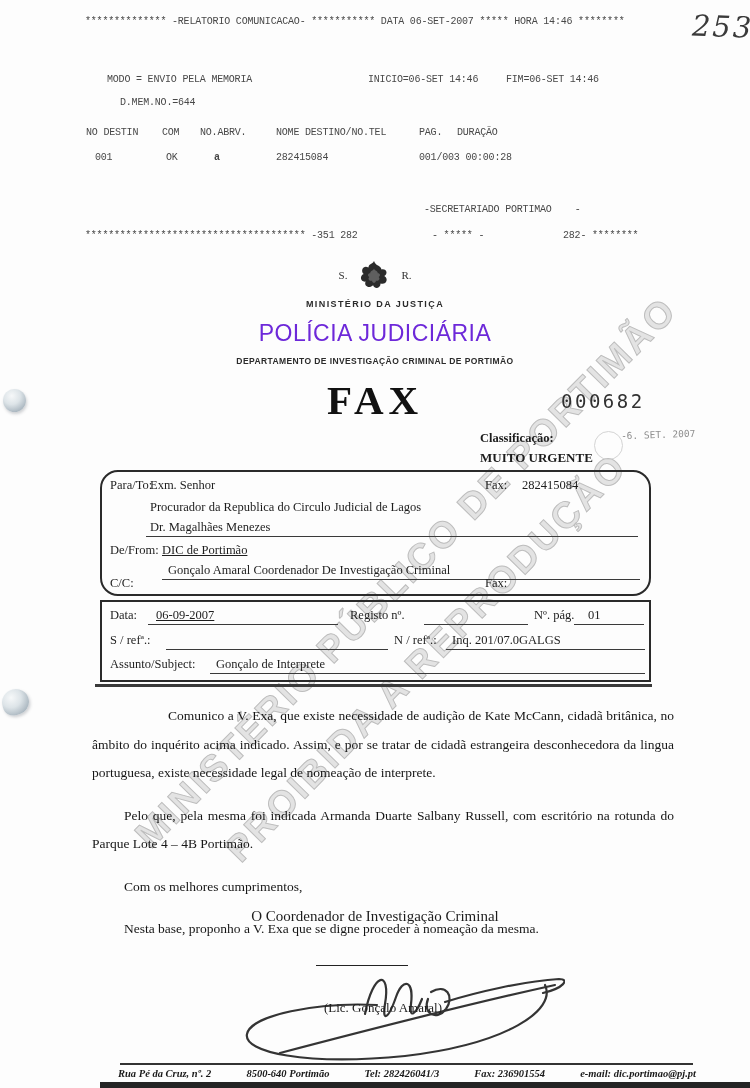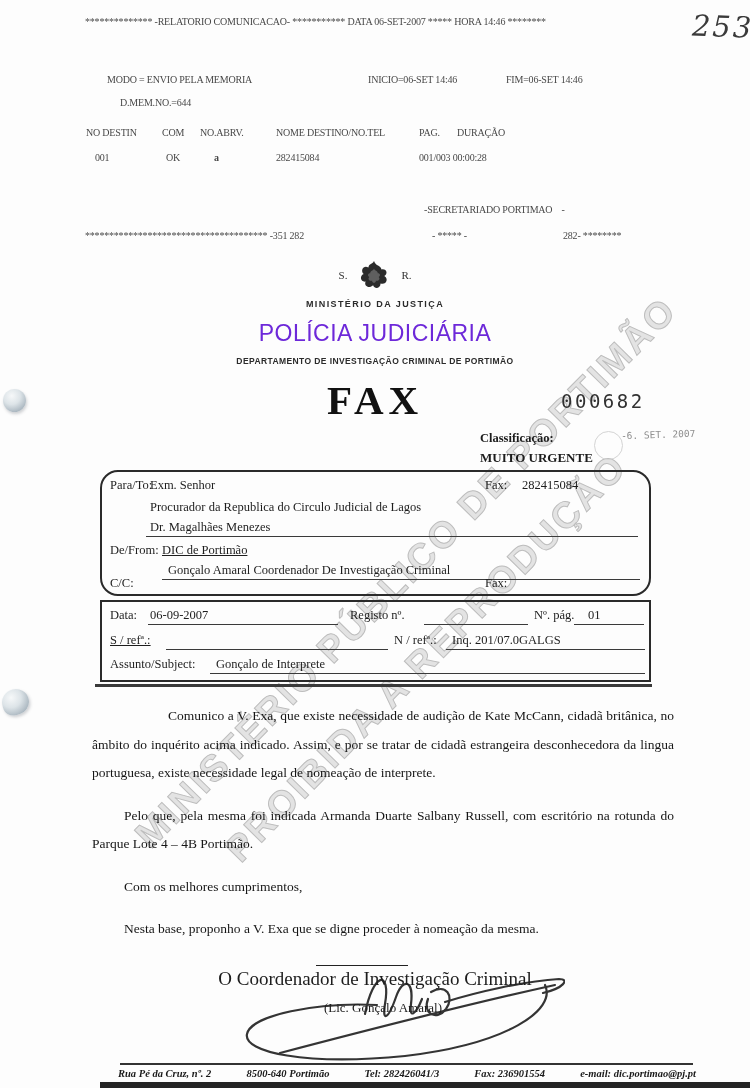--- a/index.html
+++ b/index.html
@@ -1,19 +1,19 @@
 <!DOCTYPE html>
 <html><head>
 <meta charset="utf-8">
 <style>
   html,body{margin:0;padding:0;background:#ffffff;}
   .page{position:relative;width:750px;height:1088px;background:#fdfdfd;overflow:hidden;
         font-family:"Liberation Serif",serif;color:#1c1c1c;}
   
-  .mono{position:absolute;font-family:Liberation Serif, serif;font-size:10px;
+  .mono{position:absolute;font-family:Liberation Mono, monospace;font-size:10px;
         color:#484848;white-space:pre;letter-spacing:-0.2px;}
   #rpt-header{left:85px;top:16px;}
   #rpt-modo{left:107px;top:74px;}
   #rpt-inicio{left:368px;top:74px;}
   #rpt-fim{left:506px;top:74px;}
   #rpt-dmem{left:120px;top:97px;}
   #th0{left:86px;top:127px;} #th1{left:162px;top:127px;} #th2{left:200px;top:127px;}
   #th3{left:276px;top:127px;} #th4{left:419px;top:127px;} #th5{left:457px;top:127px;}
   #tr0{left:95px;top:152px;} #tr1{left:166px;top:152px;}
   #tr2{left:214px;top:152px;font-weight:bold;}
@@ -58,36 +58,36 @@
   .double-rule{position:absolute;left:95px;top:684px;width:557px;height:3px;background:#3a3a3a;}
   
   #b1-para{left:8px;top:6px;}   #b1-v1{left:48px;top:6px;}
   #b1-faxl{left:383px;top:6px;} #b1-faxv{left:420px;top:6px;}
   #b1-v2{left:48px;top:28px;}
   #b1-v3{left:48px;top:48px;}   #b1-ul1{left:44px;top:64px;width:492px;}
   #b1-del{left:8px;top:71px;}   #b1-dv1{left:60px;top:71px;text-decoration:underline;}
   #b1-dv2{left:66px;top:91px;}  #b1-ul2{left:60px;top:107px;width:478px;}
   #b1-cc{left:8px;top:104px;}   #b1-faxl2{left:383px;top:104px;}
   
-  #b2-datal{left:8px;top:6px;}  #b2-datav{left:48px;top:6px;}  #b2-ul1{left:46px;top:22px;width:190px;}
+  #b2-datal{left:8px;top:6px;}  #b2-datav{left:54px;top:6px;text-decoration:underline;}  #b2-ul1{left:46px;top:22px;width:190px;}
   #b2-regl{left:248px;top:6px;} #b2-ul2{left:322px;top:22px;width:104px;}
   #b2-pagl{left:432px;top:6px;} #b2-pagv{left:486px;top:6px;}  #b2-ul3{left:472px;top:22px;width:70px;}
-  #b2-srefl{left:8px;top:31px;text-decoration:underline;} #b2-ul4{left:64px;top:47px;width:222px;}
+  #b2-srefl{left:8px;top:31px;} #b2-ul4{left:64px;top:47px;width:222px;}
   #b2-nrefl{left:292px;top:31px;} #b2-nrefv{left:350px;top:31px;} #b2-ul5{left:344px;top:47px;width:199px;}
   #b2-assl{left:8px;top:55px;}  #b2-assv{left:114px;top:55px;}  #b2-ul6{left:108px;top:71px;width:435px;}
   
   .body-text{position:absolute;left:92px;top:702px;width:582px;font-size:13.5px;
              line-height:28.5px;text-align:justify;color:#161616;}
   .body-text p{margin:0;}
   #p1{text-indent:76px;}
   #p2{margin-top:14px;text-indent:32px;}
   #p3{margin-top:14px;text-indent:32px;}
   #p4{margin-top:14px;text-indent:32px;}
   
-  .sig-title{position:absolute;left:0;right:0;top:968px;text-align:center;font-size:19px;}
+  .sig-title{position:absolute;left:0;right:0;top:908px;text-align:center;font-size:15px;}
   .sig-title-ul{position:absolute;left:316px;top:965px;width:92px;border-bottom:1.2px solid #222;}
   .sig-name{position:absolute;left:16px;right:0;top:1000px;text-align:center;font-size:13px;}
   .sig-svg{position:absolute;left:225px;top:952px;pointer-events:none;}
   
   .footer-rule{position:absolute;left:120px;top:1063px;width:573px;height:2px;background:#333;}
   .footer{position:absolute;left:118px;top:1068px;width:578px;display:flex;
           justify-content:space-between;font-size:10.5px;font-style:italic;font-weight:bold;
           color:#1a1a1a;white-space:nowrap;}
   .bottom-band{position:absolute;left:100px;top:1082px;right:0;height:6px;background:#242424;}
   

